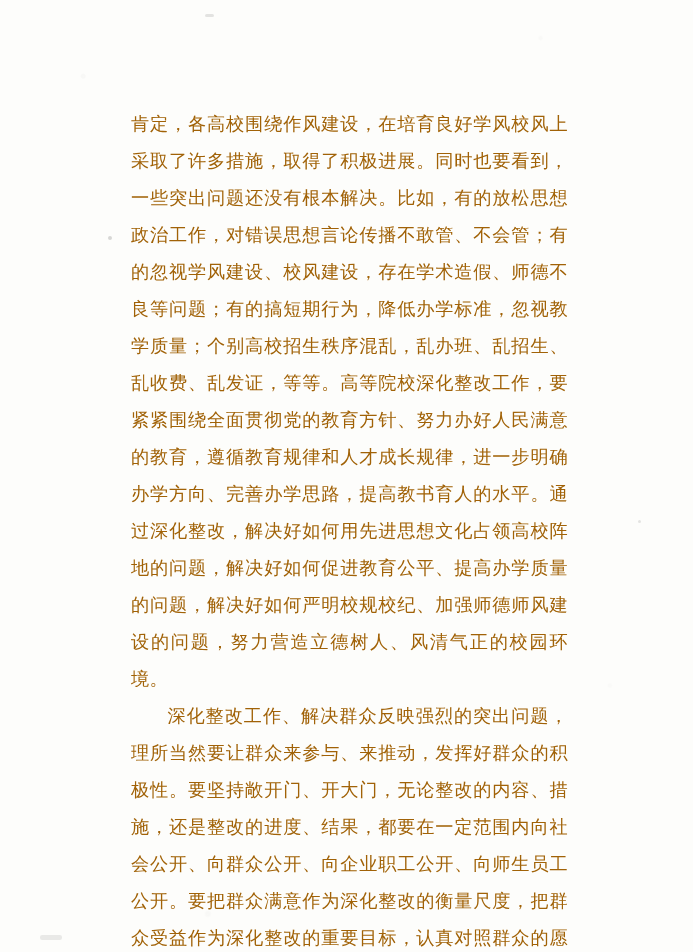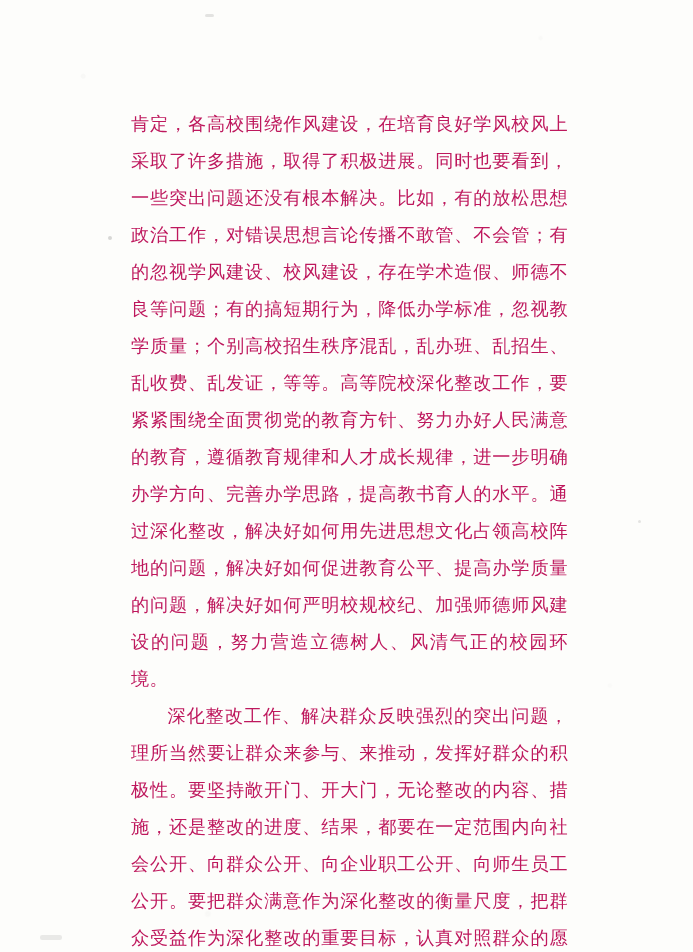--- a/index.html
+++ b/index.html
@@ -34,21 +34,21 @@
   }
   .content {
     position: absolute;
     left: 131px;
     top: 105px;
     width: 437px;
   }
   .para {
     font-size: 18.2px;
     line-height: 37px;
-    color: #be185d;
+    color: #a16207;
     text-align: justify;
     text-justify: inter-ideograph;
     letter-spacing: 0.4px;
     margin: 0;
     font-family: "DejaVu Serif", "Liberation Serif", serif;
     font-weight: 500;
   }
   .para + .para {
     margin-top: 0px;
   }

